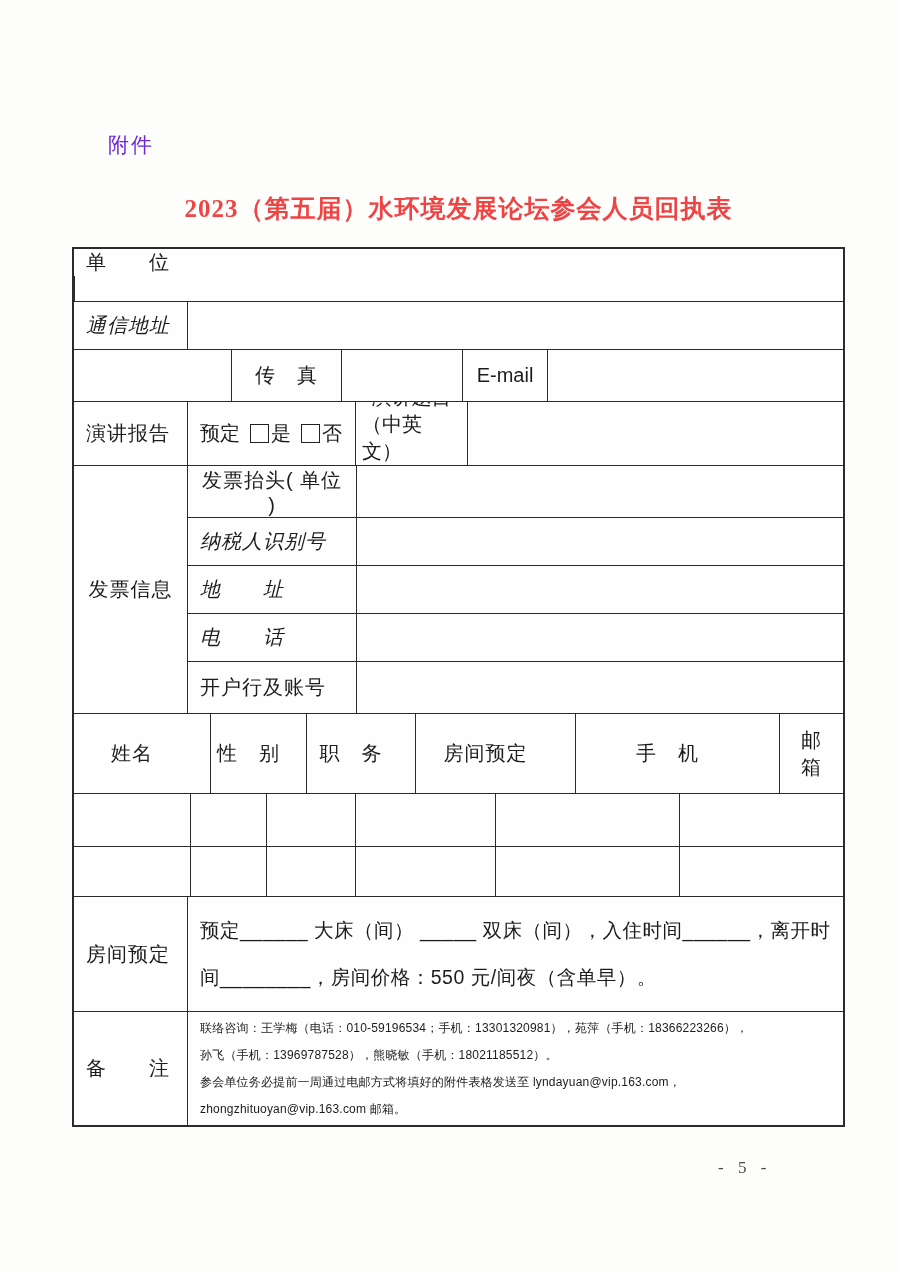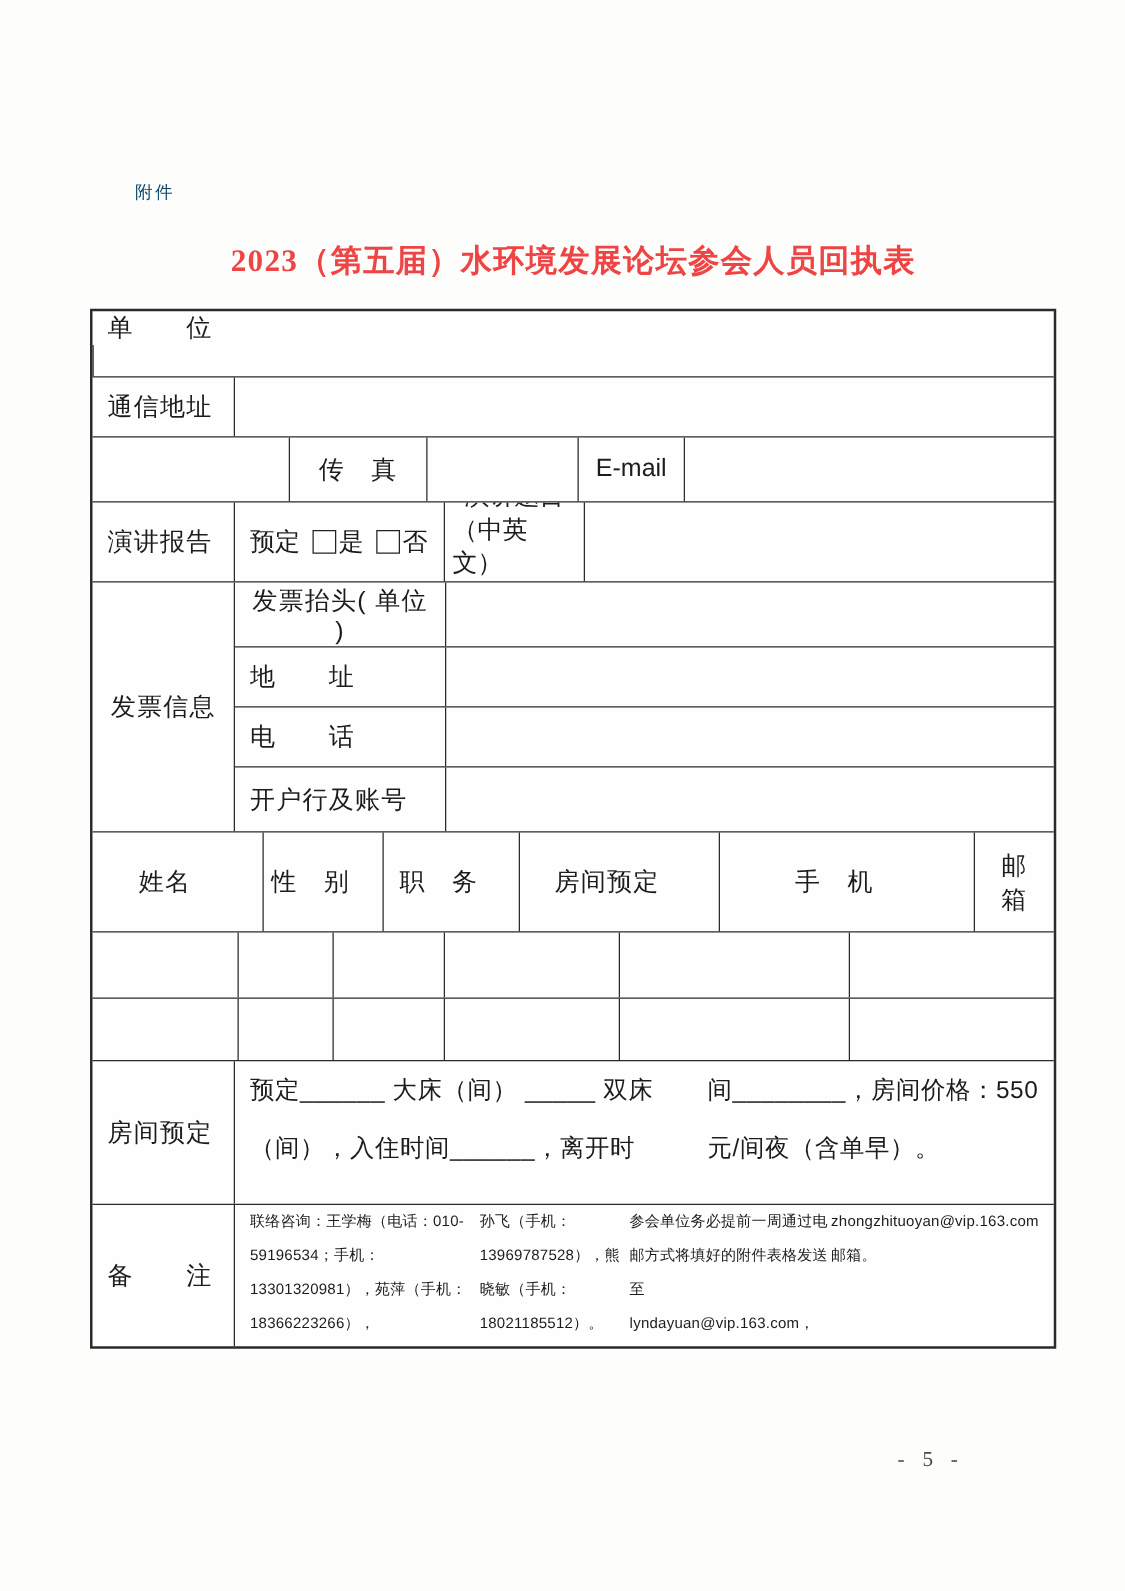--- a/index.html
+++ b/index.html
@@ -8,22 +8,22 @@
     position:relative;
     width:900px;height:1273px;
     margin:0 auto;
     background:#fdfdfc;
     font-family:"Liberation Sans","DejaVu Sans",sans-serif;
     color:#1c1c1c;
     overflow:hidden;
     box-shadow:0 0 6px rgba(0,0,0,.25);
   }
   .attachment{
-    position:absolute;left:108px;top:145px;
-    font-size:14px;color:#0c4a6e;letter-spacing:2px;
+    position:absolute;left:108px;top:131px;
+    font-size:21px;color:#6d28d9;letter-spacing:2px;
   }
   .doc-title{
     position:absolute;left:72px;top:192px;width:773px;
     text-align:center;
     font-family:"Liberation Serif","DejaVu Serif",serif;
     font-weight:bold;font-size:25px;letter-spacing:1px;color:#ef4444;
   }
   .form-table{
     position:absolute;left:72px;top:247px;width:773px;
     border:2px solid #2b2b2b;
@@ -51,39 +51,39 @@
   .w157{width:157px;flex:none;}
   .w110{width:110px;flex:none;}
   .w121{width:121px;flex:none;}
   .w85{width:85px;flex:none;padding:0 6px;}
   .w116{width:116px;flex:none;}
   .w76{width:76px;flex:none;padding:0 4px;font-family:Liberation Serif, serif;}
   .w89{width:89px;flex:none;padding:0 4px;}
   .w140{width:140px;flex:none;}
   .w184{width:184px;flex:none;}
   
-  .h52{height:52px;} .h48{height:48px;} .h64{height:64px;}
+  .h52{height:52px;} .h48{height:48px;font-style:italic;} .h64{height:64px;}
   .h51{height:51px;} .h80{height:80px;gap:20px;} .h53{height:53px;}
   .h50{height:50px;} .h115{height:115px;} .h114{height:114px;}
   
   .invoice-right{flex:1;display:flex;flex-direction:column;border-left:1.5px solid #2b2b2b;}
   .invoice-row{display:flex;border-top:1.5px solid #2b2b2b;box-sizing:border-box;}
   .invoice-row:first-child{border-top:none;text-align:center;}
   .invoice-row .cell:first-child{border-left:none;}
   
   .chk{
     display:inline-block;width:17px;height:17px;
     border:1.6px solid #222;background:#fff;
     margin:0 2px 0 10px;vertical-align:-2px;flex:none;
   }
   .speech-reserve{display:flex;align-items:center;}
   .topic-label{flex-direction:column;justify-content:flex-end;line-height:27px;}
   .topic-label span{display:block;}
   
-  .multiline{flex-direction:row;align-items:flex-start;justify-content:center;}
+  .multiline{flex-direction:column;align-items:flex-start;justify-content:center;text-align:center;}
   .room-text div{line-height:47px;font-size:19.5px;letter-spacing:.5px;}
   .remarks-text div{line-height:27px;font-size:12px;letter-spacing:.2px;}
   .page-number{
     position:absolute;left:718px;top:1158px;
     font-size:17px;color:#4a4a4a;letter-spacing:5px;
     font-family:"Liberation Serif","DejaVu Serif",serif;
   }
 </style>
 </head>
 <body>
@@ -131,20 +131,24 @@
     </div>
 
     <div class="row">
       <div class="cell lab w-label center">发票信息</div>
       <div class="invoice-right">
         <div class="invoice-row h51">
           <div class="cell lab w168">发票抬头( 单位 )</div>
           <div class="cell fill"></div>
         </div>
         <div class="invoice-row h48">
+          <div class="cell lab w168">纳税人识别号</div>
+          <div class="cell fill"></div>
+        </div>
+        <div class="invoice-row h48">
           <div class="cell lab w168">地　　址</div>
           <div class="cell fill"></div>
         </div>
         <div class="invoice-row h48">
           <div class="cell lab w168">电　　话</div>
           <div class="cell fill"></div>
         </div>
         <div class="invoice-row h52">
           <div class="cell lab w168">开户行及账号</div>
           <div class="cell fill"></div>

